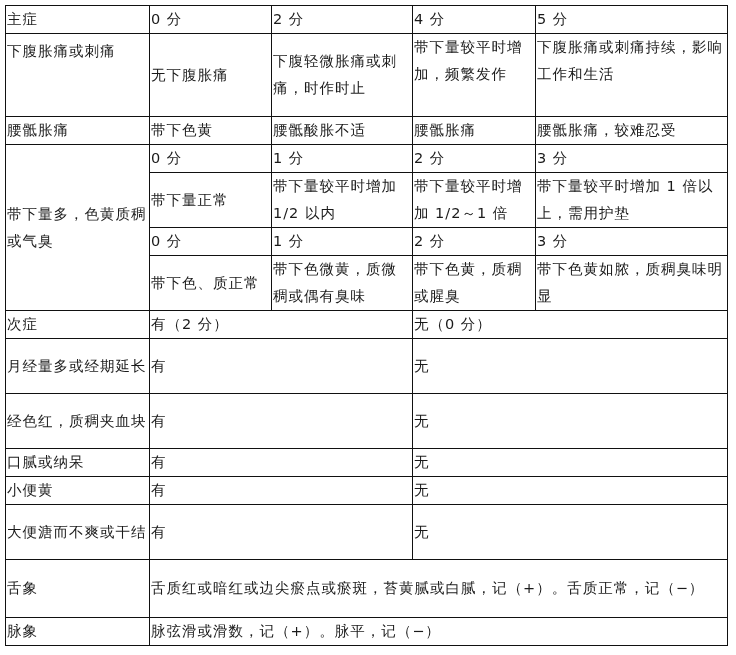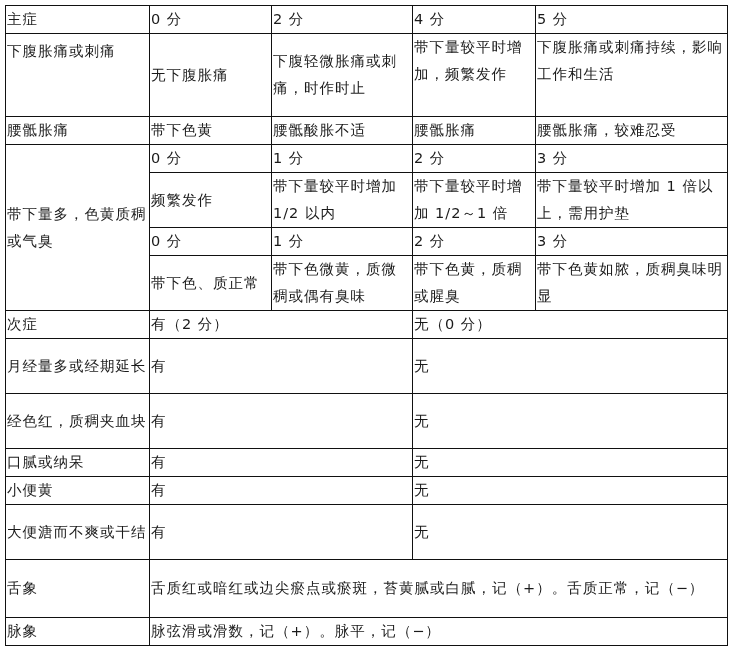--- a/index.html
+++ b/index.html
@@ -62,21 +62,21 @@
   </tr>
 
   <tr class="r28">
     <td rowspan="4">带下量多，色黄质稠或气臭</td>
     <td class="c">0 分</td>
     <td class="c">1 分</td>
     <td class="c">2 分</td>
     <td class="c">3 分</td>
   </tr>
   <tr class="r56">
-    <td>频繁发作</td>
+    <td>带下量正常</td>
     <td>带下量较平时增加 1/2 以内</td>
     <td>带下量较平时增加 1/2～1 倍</td>
     <td>带下量较平时增加 1 倍以上，需用护垫</td>
   </tr>
   <tr class="r28">
     <td class="c">0 分</td>
     <td class="c">1 分</td>
     <td class="c">2 分</td>
     <td class="c">3 分</td>
   </tr>

